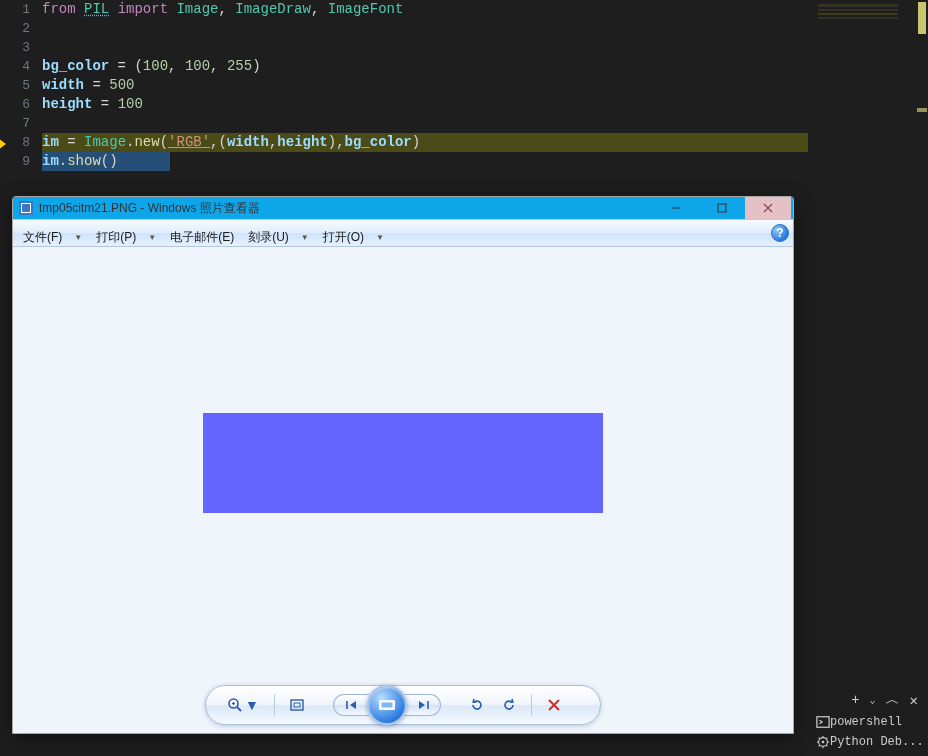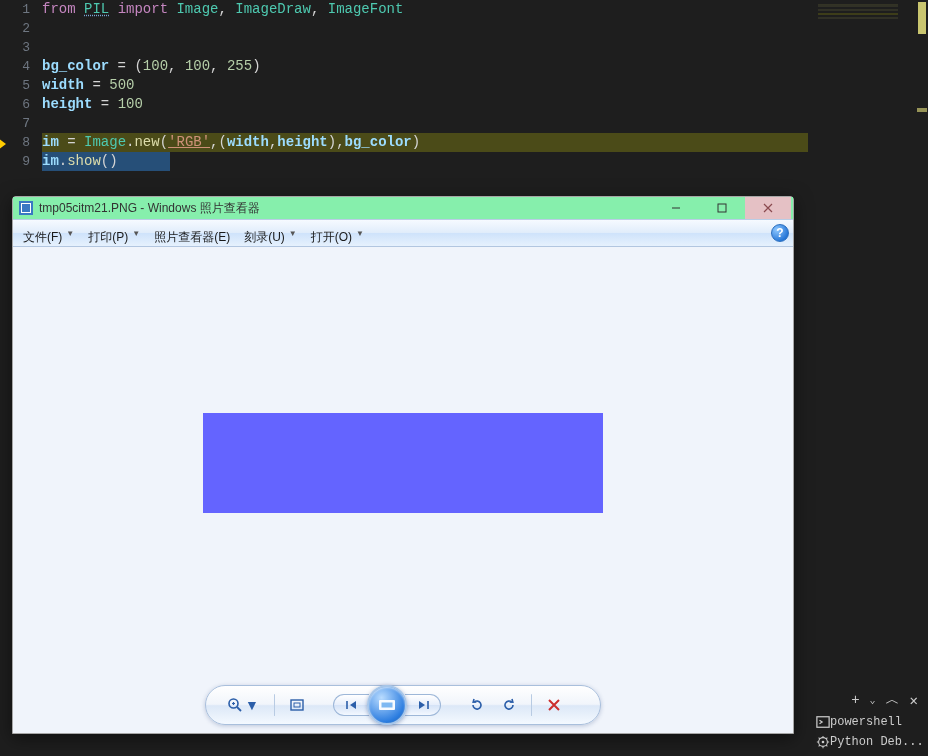--- a/index.html
+++ b/index.html
@@ -147,21 +147,21 @@
     background: #ffffff;
     border: 1px solid #a6a6a6;
     border-radius: 4px 4px 0 0;
     box-shadow: 0 4px 18px rgba(0,0,0,.5);
     font-family: "Microsoft YaHei UI", "Segoe UI", sans-serif;
     display: flex;
     flex-direction: column;
   }
   .titlebar {
     height: 22px;
-    background: #86efac;
+    background: #0ea5e9;
     display: flex;
     align-items: center;
     padding: 0 2px 0 6px;
     font-size: 12px;
     color: #333;
   }
   .app-icon {
     width: 14px; height: 14px;
     background: #3a78c3;
     margin-right: 6px;
@@ -190,21 +190,21 @@
     border-bottom: 1px solid #b2c6e0;
     display: flex;
     align-items: center;
     font-size: 12px;
     color: #1a1a1a;
     padding: 0 4px;
     gap: 2px;
   }
   .menuitem {
     padding: 2px 6px;
-    display: flex; align-items: flex-start; gap: 4px;
+    display: flex; align-items: center; gap: 12px;
     cursor: default;
     margin-top: 8px;
   }
   .menuitem .arrow { font-size: 8px; color: #555; }
   .help-icon {
     margin-left: auto;
     width: 18px; height: 18px;
     border-radius: 50%;
     background: radial-gradient(circle at 30% 30%, #8fc8ff, #2374d6 75%);
     color: #fff;
@@ -382,21 +382,21 @@
   <div class="menubar">
     <div class="menuitem">
         <span>文件(F)</span>
         <span class="arrow">▼</span>
       </div>
     <div class="menuitem">
         <span>打印(P)</span>
         <span class="arrow">▼</span>
       </div>
     <div class="menuitem">
-        <span>照片查看器(E)</span>
+        <span>电子邮件(E)</span>
       </div>
     <div class="menuitem">
         <span>刻录(U)</span>
         <span class="arrow">▼</span>
       </div>
     <div class="menuitem">
         <span>打开(O)</span>
         <span class="arrow">▼</span>
       </div>
     <div class="help-icon">?</div>

